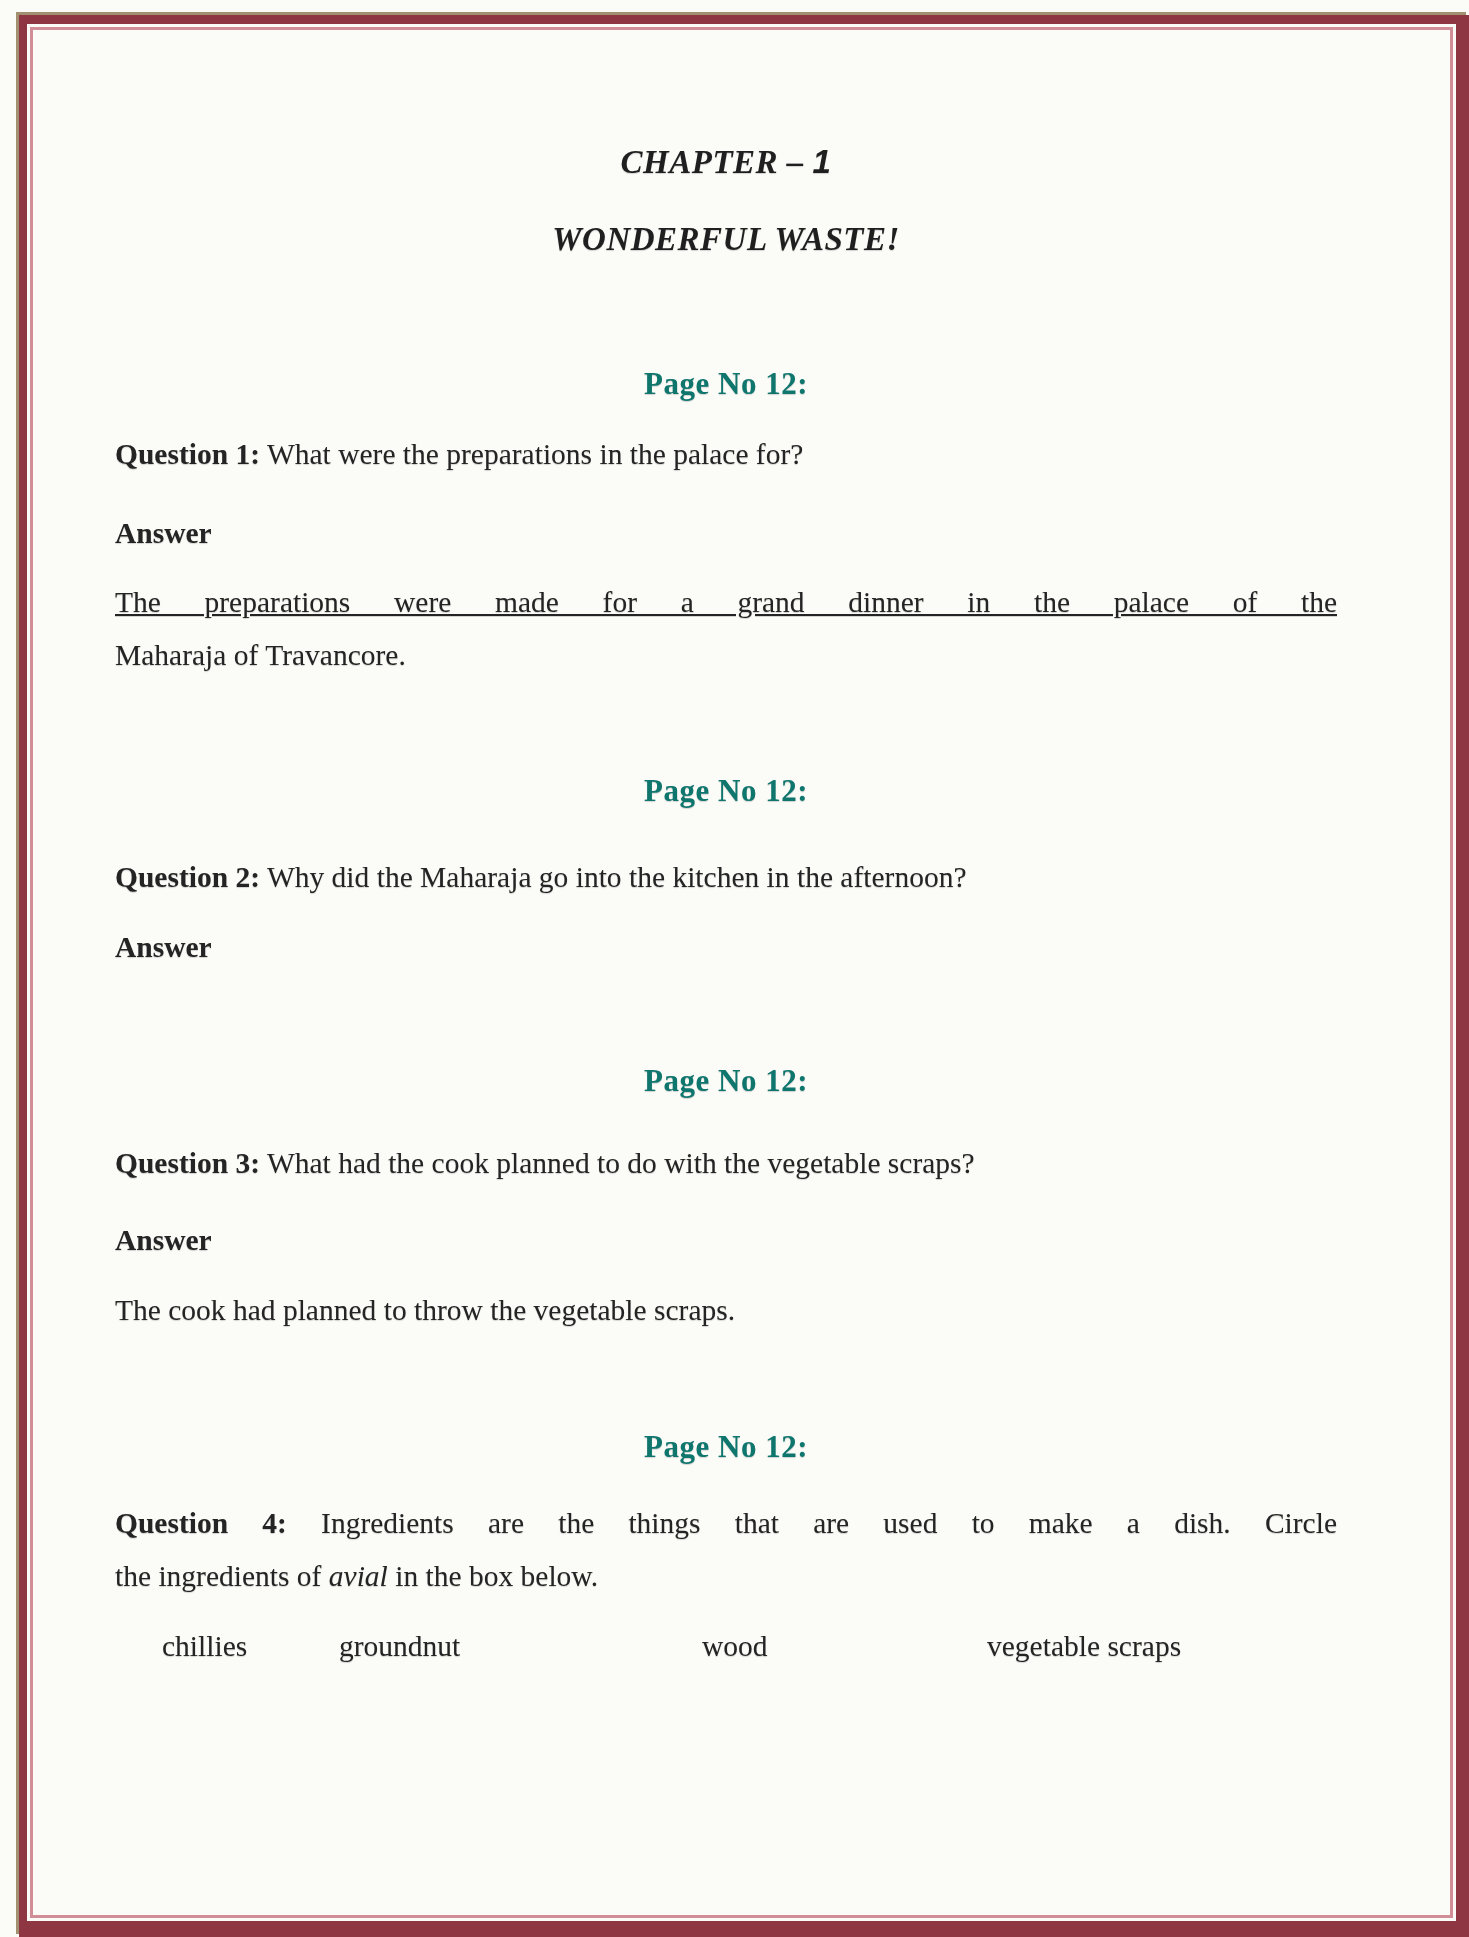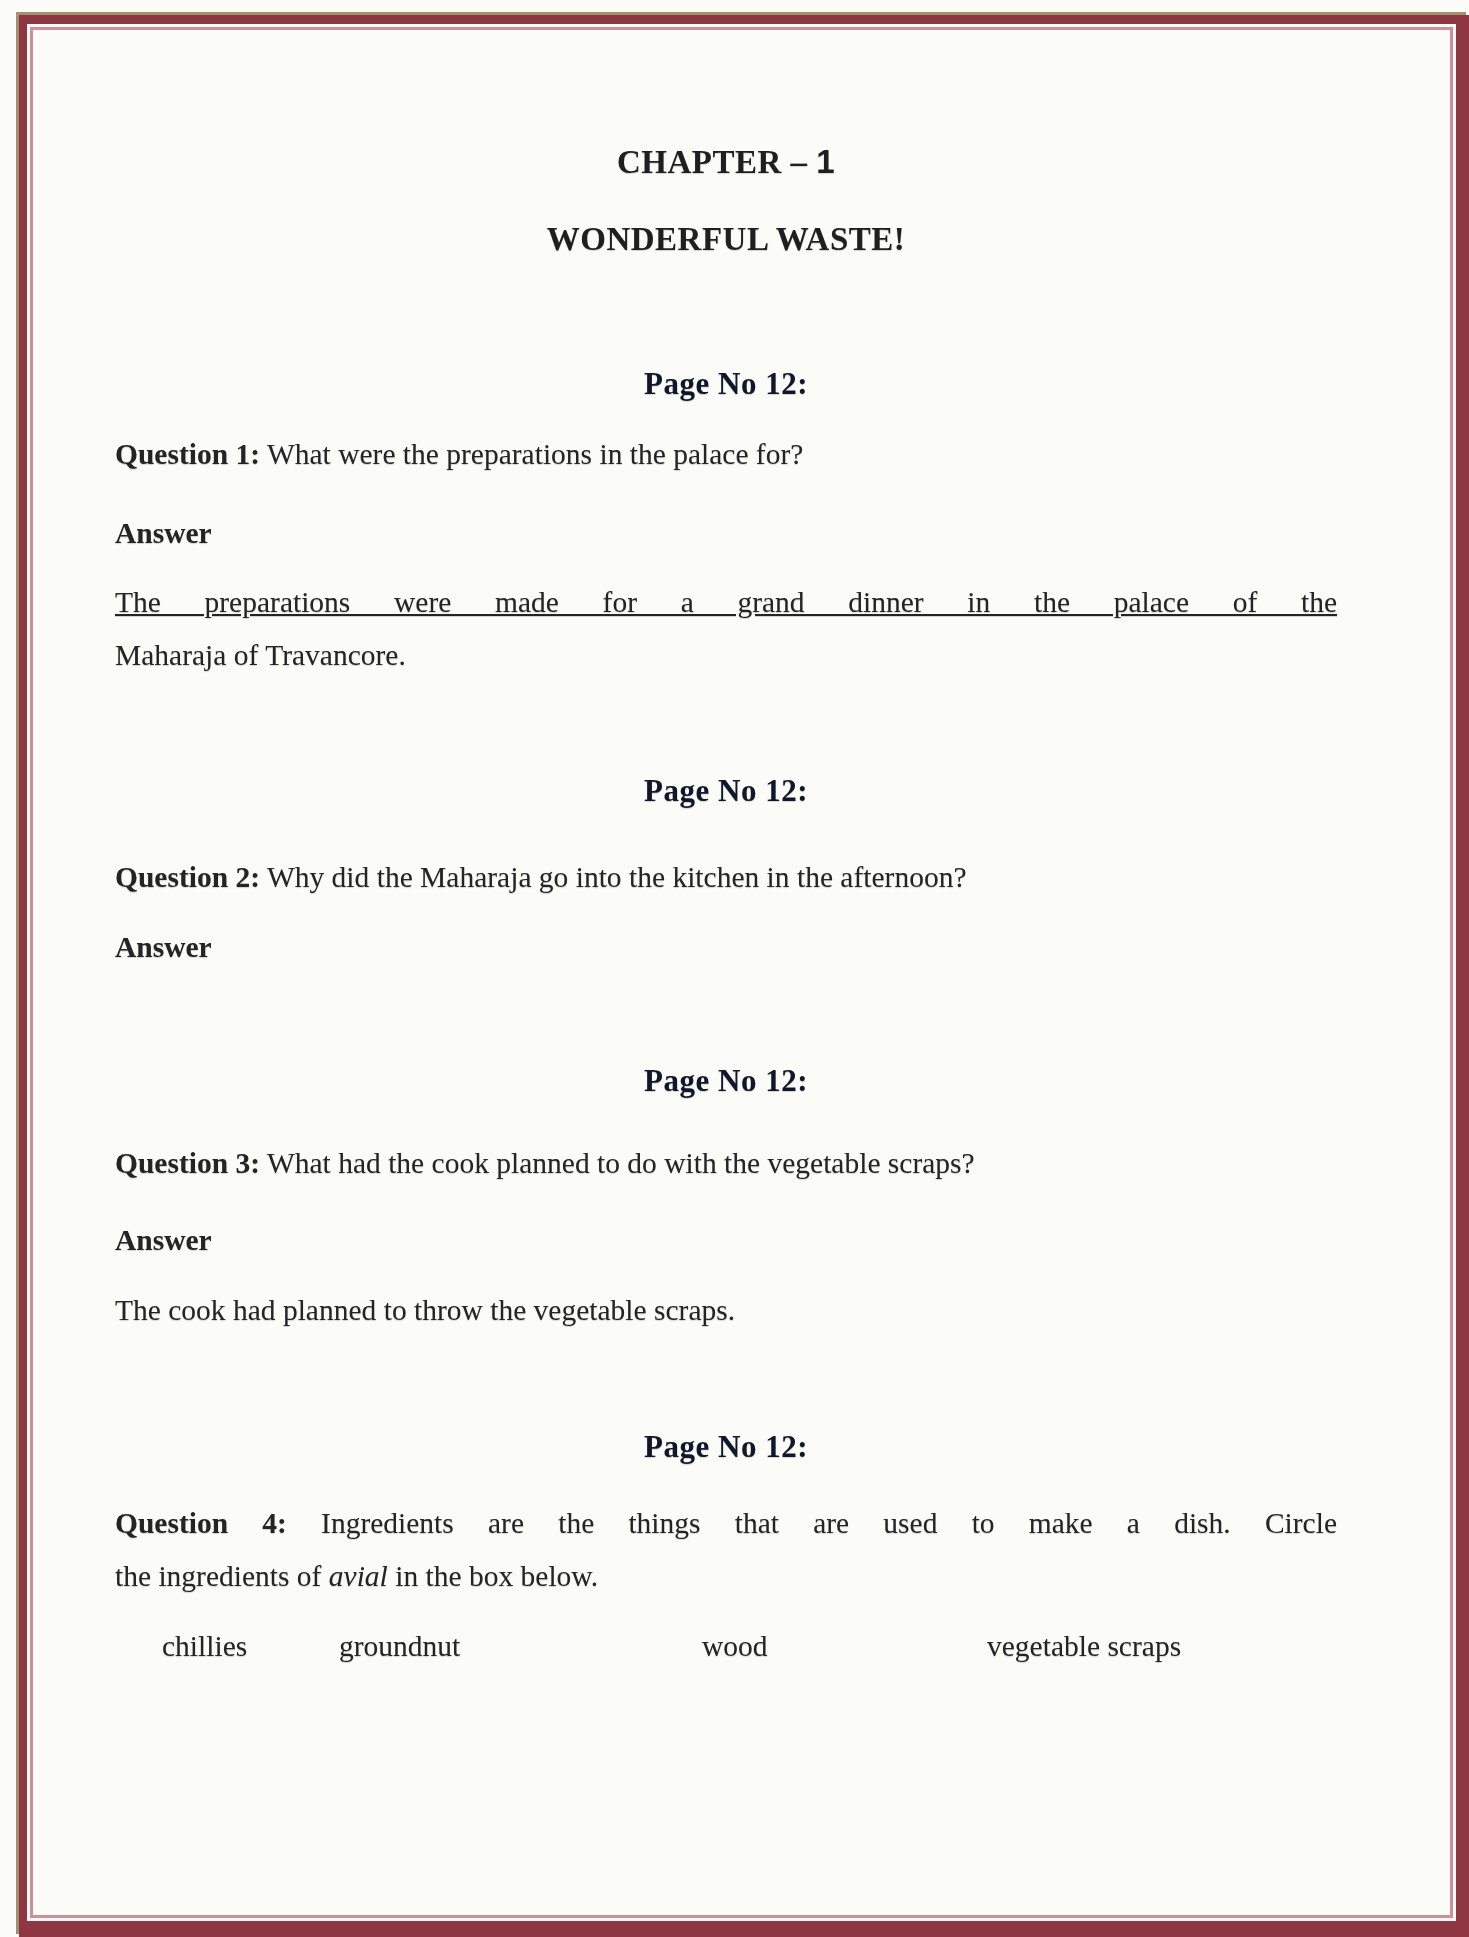--- a/index.html
+++ b/index.html
@@ -38,32 +38,33 @@
     width: 1222px;
     text-shadow: 0 1px 1px rgba(20,20,20,0.18);
   }
   .chapter-title, .chapter-subtitle {
     text-align: center;
     font-weight: bold;
     font-size: 33px;
     line-height: 40px;
     letter-spacing: 0.5px;
     color: #1f1f1f;
+    font-style: italic;
   }
   .num-sans {
     font-family: "Liberation Sans", "DejaVu Sans", sans-serif;
     font-weight: 600;
   }
   .page-head {
     text-align: center;
     font-weight: bold;
     font-size: 31px;
     line-height: 40px;
     letter-spacing: 0.5px;
-    color: #0f172a;
+    color: #0f766e;
   }
   .q, .ans-label, .words-row, .para, .q-cont {
     font-size: 29.5px;
   }
   .q { line-height: 44px; }
   .b { font-weight: bold; }
   .ans-label { font-weight: bold; line-height: 44px; }
   .jline {
     line-height: 53px;
     text-align: justify;

